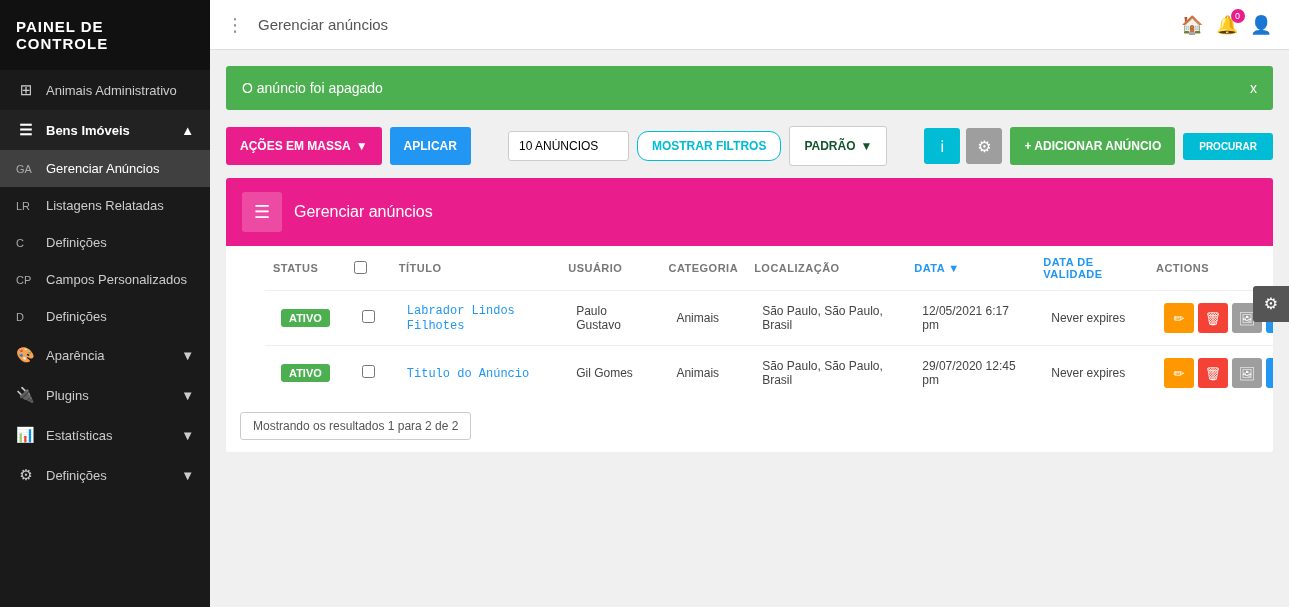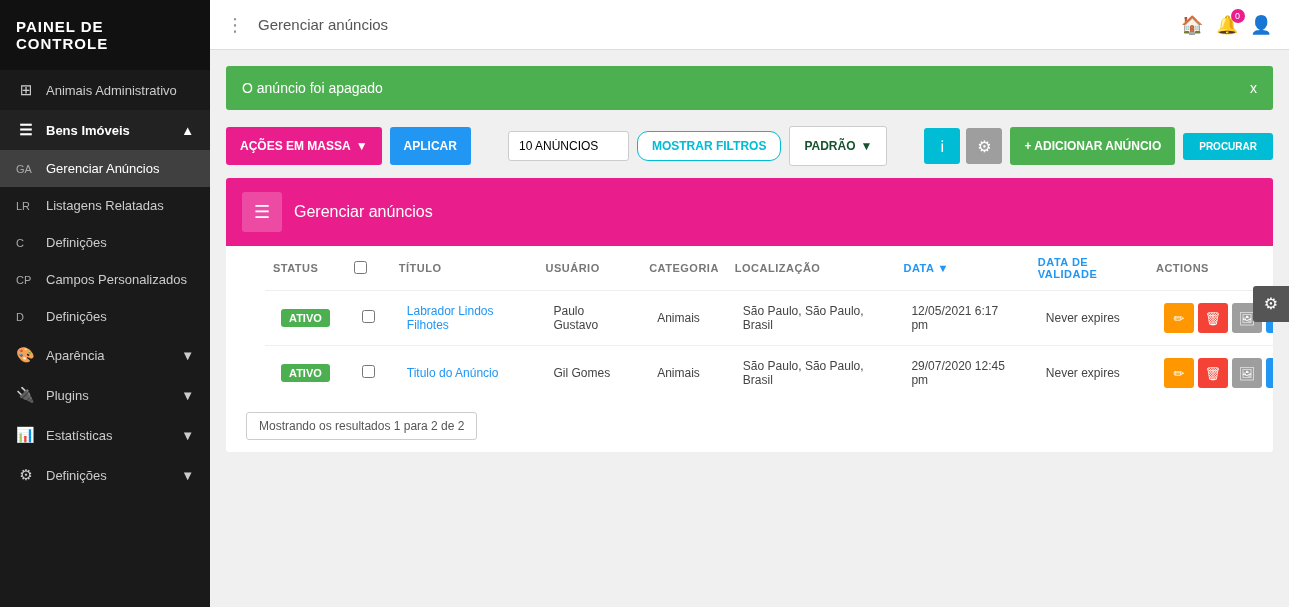--- a/index.html
+++ b/index.html
@@ -182,42 +182,42 @@
     tr:last-child td { border-bottom: none; }
 
     .status-badge {
       background: #4caf50;
       color: #fff;
       padding: 3px 8px;
       border-radius: 3px;
       font-size: 11px;
       font-weight: bold;
     }
-    .link-blue { color: #2196f3; text-decoration: none; cursor: pointer; }
+    .link-blue { color: #2196f3; text-decoration: none; cursor: pointer; font-family: Liberation Mono, monospace; }
 
     .actions-cell { display: flex; gap: 4px; align-items: center; }
     .btn-action {
       width: 30px; height: 30px;
       border: none; border-radius: 3px;
       cursor: pointer;
       display: flex; align-items: center; justify-content: center;
       font-size: 13px;
       color: #fff;
     }
     .btn-edit { background: #ff9800; }
     .btn-delete { background: #f44336; }
     .btn-img { background: #9e9e9e; }
     .btn-more { background: #2196f3; }
 
     .pagination-info {
       display: inline-block;
       border: 1px solid #ccc;
       border-radius: 3px;
       padding: 6px 12px;
-      margin: 12px 20px;
+      margin: 12px 14px;
       font-size: 12px;
       color: #555;
     }
 
     .topbar-icon-wrap { position: relative; }
 
     
     .icon-btn {
       width: 36px; height: 36px;
       border-radius: 3px;

